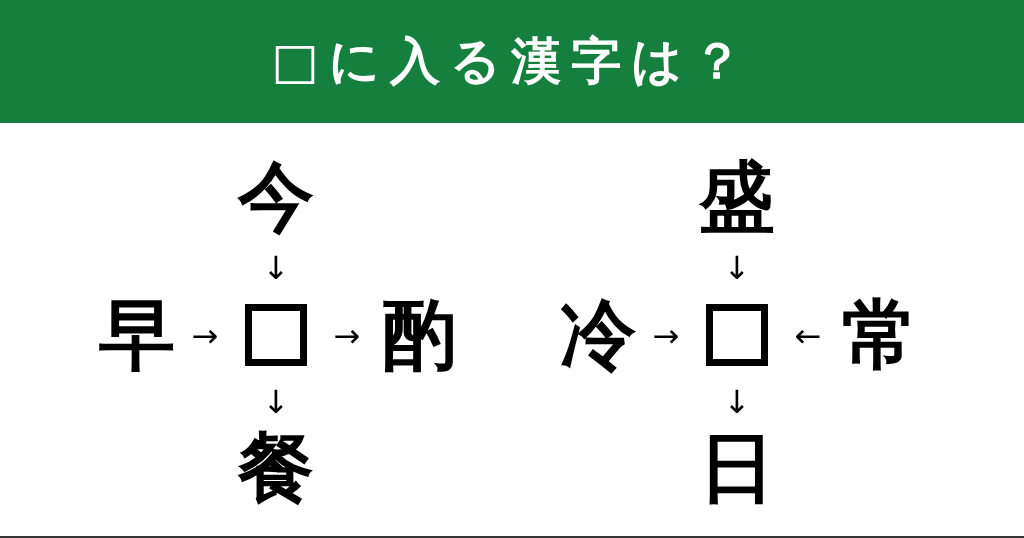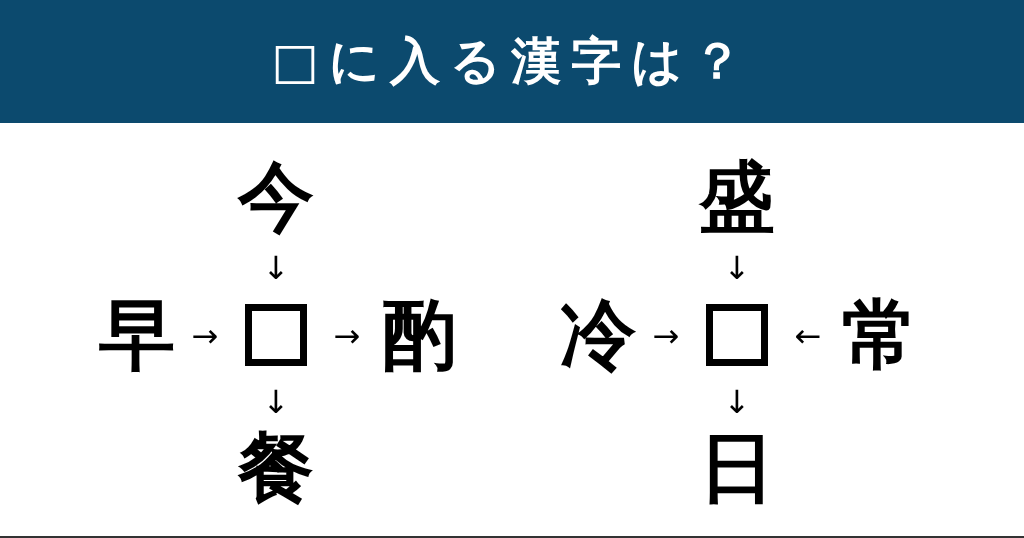--- a/index.html
+++ b/index.html
@@ -1,21 +1,21 @@
 <!DOCTYPE html>
 <html><head>
   <meta charset="utf-8">
   <style>
     * { margin: 0; padding: 0; box-sizing: border-box; }
     html, body { width: 1024px; height: 538px; overflow: hidden; background: #ffffff; }
     body { position: relative; font-family: "DejaVu Sans", sans-serif; }
 
     .header {
       position: absolute; left: 0; top: 0; width: 1024px; height: 123px;
-      background: #0c4a6e;
+      background: #15803d;
       display: flex; align-items: center; justify-content: center;
     }
     .header-title {
       color: #ffffff; font-size: 50px; font-weight: bold; letter-spacing: 10px;
       font-family: "DejaVu Sans", sans-serif;
     }
 
     .kanji {
       position: absolute; width: 90px; height: 90px;
       font-size: 76px; font-weight: bold; line-height: 90px; text-align: center;

